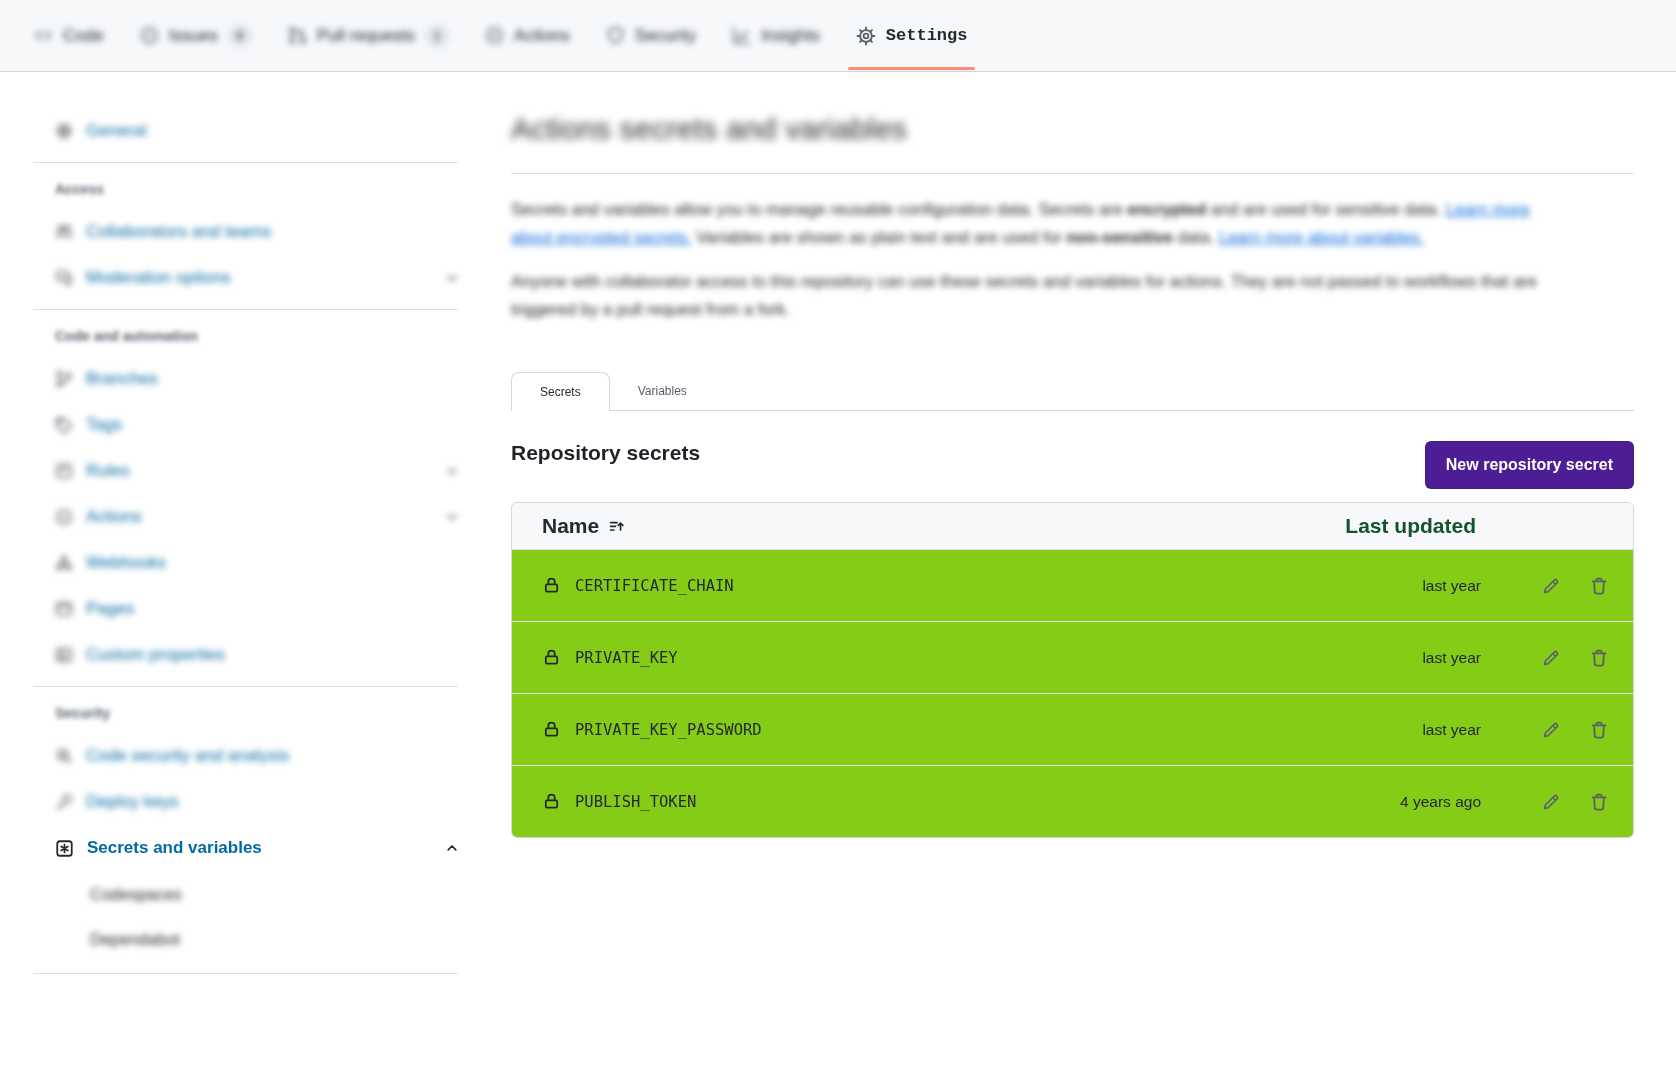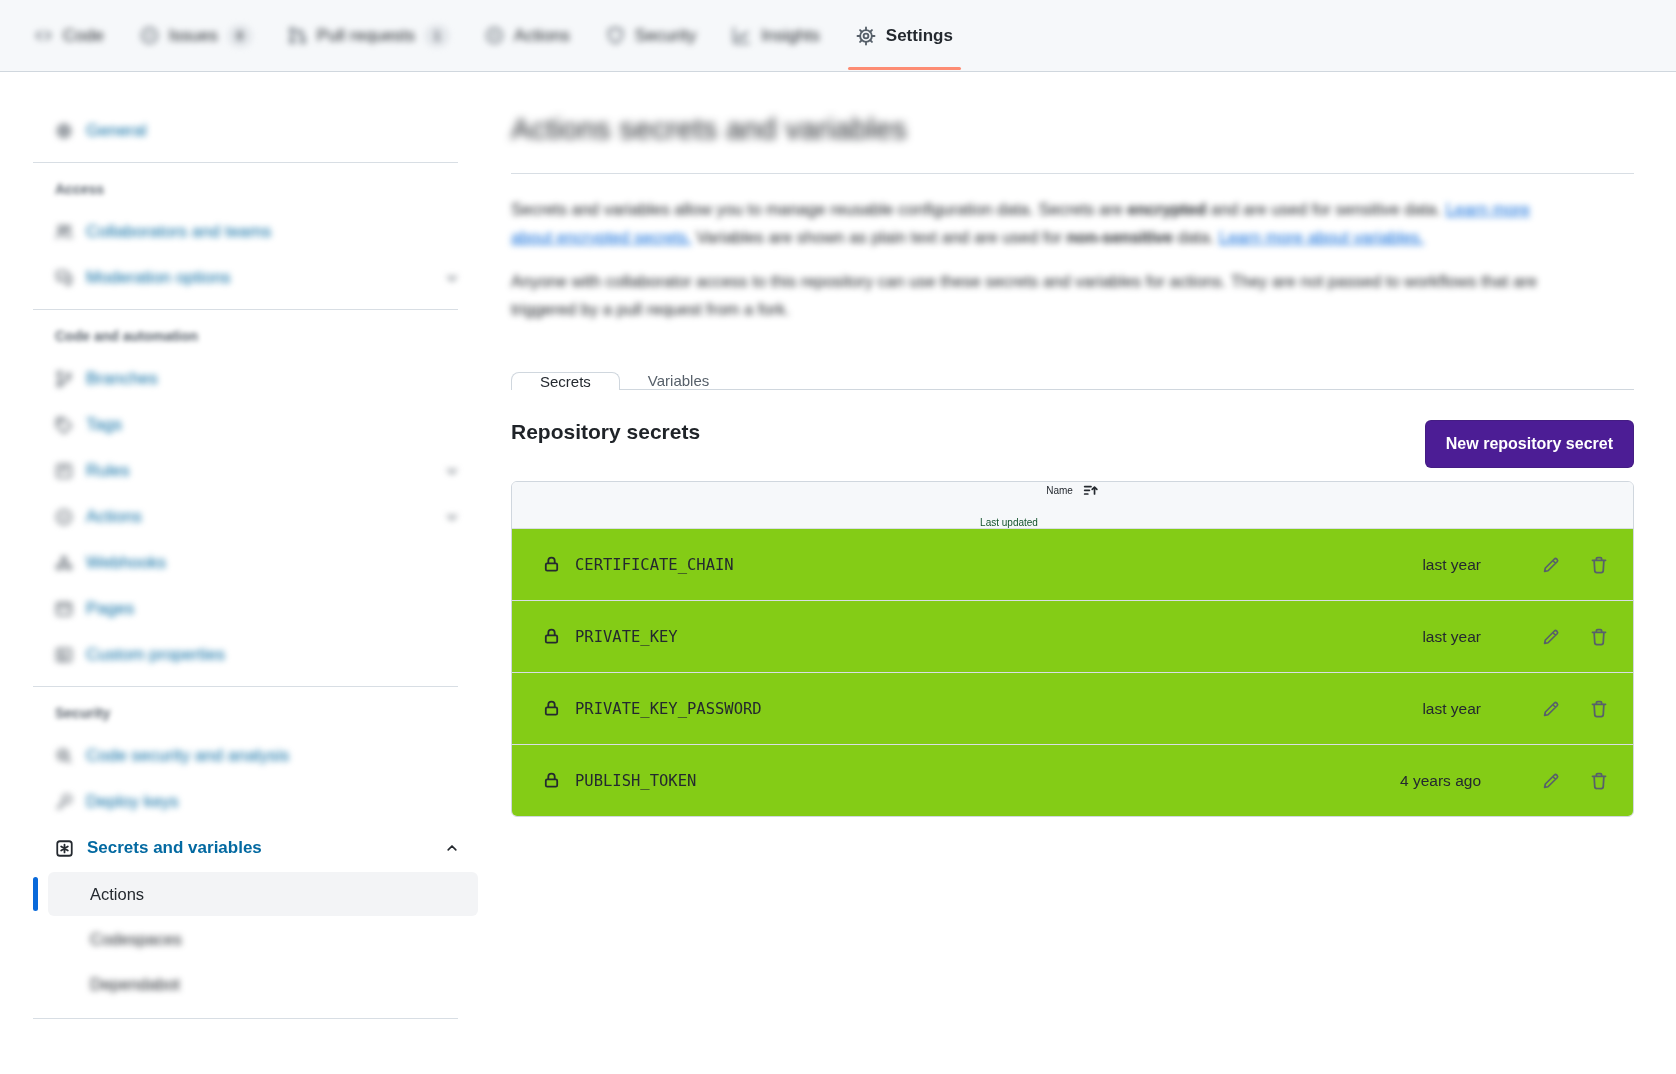--- a/index.html
+++ b/index.html
@@ -12,21 +12,21 @@
   .bl4 { filter:blur(4px); }
 
   svg { display:block; }
 
   
   .topnav { height:72px; background:#f6f8fa; border-bottom:1px solid #d0d7de;
     display:flex; align-items:stretch; padding-left:20px; }
   .nav-item { position:relative; display:flex; align-items:center; gap:10px;
     padding:0 14px; margin-right:8px; font-size:17px; color:#24292f; cursor:pointer; text-decoration:none; }
   .nav-item .nicon { color:#57606a; }
-  .nav-item.active { font-weight:600; }
+  .nav-item.active { font-weight:600;font-family:Liberation Mono, monospace; }
   .nav-item.active::after { content:""; position:absolute; left:6px; right:6px; bottom:1px;
     height:3px; border-radius:3px; background:#fd8c73; }
   .counter { background:rgba(175,184,193,.28); color:#24292f; font-size:13px;
     min-width:24px; height:22px; line-height:22px; text-align:center;
     border-radius:11px; padding:0 7px; }
 
   
   .layout { display:flex; padding:0 42px 0 33px; }
 
   
@@ -48,33 +48,33 @@
   
   .main { flex:1; padding-top:40px; margin-left:33px; min-width:0; }
   .page-title { font-size:30px; font-weight:500; letter-spacing:.2px; }
   .title-div { border:none; border-top:1px solid #d8dee4; margin-top:27px; }
   .intro { margin-top:21px; font-size:16.5px; line-height:28px; max-width:1035px; }
   .intro p + p { margin-top:16px; }
   .intro a { color:#0969da; text-decoration:underline; cursor:pointer; }
   .intro b { font-weight:700; }
 
   .tabs { margin-top:49px; display:flex; border-bottom:1px solid #d0d7de; }
-  .tab { padding:0 28px; font-size:15px; color:#57606a; cursor:pointer; text-decoration:none; }
+  .tab { padding:12px 28px; font-size:12px; color:#57606a; cursor:pointer; text-decoration:none; }
   .tab.active { background:#fff; color:#24292f; border:1px solid #d0d7de; border-bottom:none;
     border-radius:8px 8px 0 0; margin-bottom:-1px; }
 
   .section-head { margin-top:30px; display:flex; justify-content:space-between; }
   .section-title { font-size:21px; font-weight:700; }
   .btn-primary { background:#4c1d95; color:#ffffff; font-size:16px; font-weight:600;
     font-family:"Liberation Sans", sans-serif;
     border:1px solid rgba(27,31,36,.15); border-radius:6px; padding:0 20px; height:48px; cursor:pointer; }
 
   .table { margin-top:13px; border:1px solid #d0d7de; border-radius:6px; overflow:hidden; }
   .thead { height:46px; background:#f6f8fa; display:flex; align-items:center;
-    justify-content:space-between; padding:0 30px; font-size:10px; font-weight:400;flex-direction:column; }
+    justify-content:space-between; padding:0 30px; font-size:21px; font-weight:700; }
   .th-name { display:flex; align-items:center; gap:9px; cursor:pointer; color:#24292f; }
   .th-updated { margin-right:127px; color:#14532d; }
   .trow { display:flex; align-items:center; height:72px; border-top:1px solid #d8dee4;
     padding:0 24px 0 30px; background:#84cc16; }
   .lock { flex:none; margin-right:14px; color:#24292f; }
   .secret-name { flex:1; font-family:"DejaVu Sans Mono", monospace; font-size:15.5px; color:#24292f; }
   .updated { width:140px; text-align:right; margin-right:30px; font-size:15.5px; color:#24292f; }
   .icon-btn { background:none; border:none; padding:0; cursor:pointer; color:#57606a; }
   .icon-btn.edit { margin-left:30px; }
   .icon-btn.del { margin-left:28px; }
@@ -305,24 +305,20 @@
           </svg>
       </span>
       <span>Secrets and variables</span>
       <span class="chev" style="color:#24292f;">
         <svg width="16" height="16" viewBox="0 0 16 16" fill="none" stroke="currentColor" stroke-width="1.7" stroke-linecap="round" stroke-linejoin="round">
             <path d="M4.2 9.8L8 6l3.8 3.8"></path>
           </svg>
       </span>
     </a>
 
-    <a class="sub-item selected">
-      <span class="accent-bar"></span>
-      <span>Actions</span>
-    </a>
     <a class="sub-item bl">
       <span>Codespaces</span>
     </a>
     <a class="sub-item bl">
       <span>Dependabot</span>
     </a>
 
     <hr class="side-div" style="margin-top:12px;">
   </aside>
 

